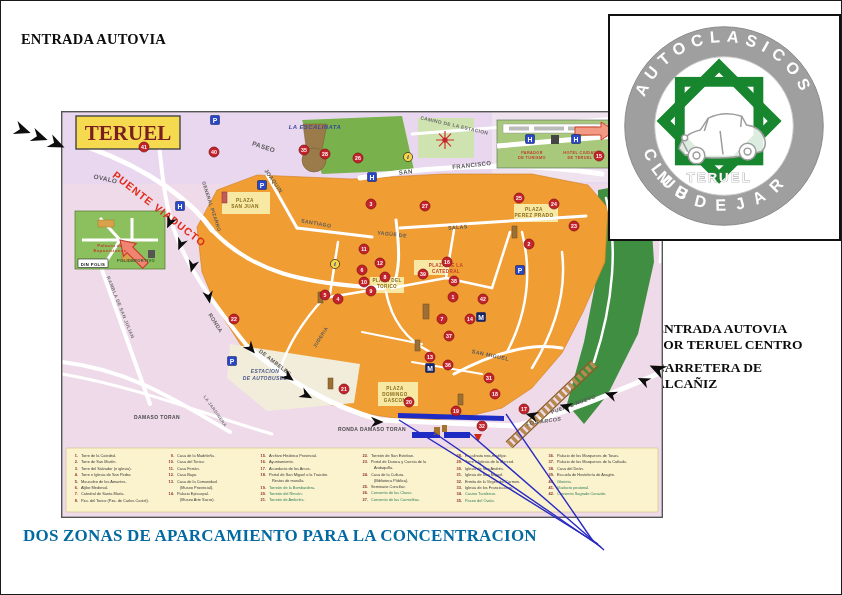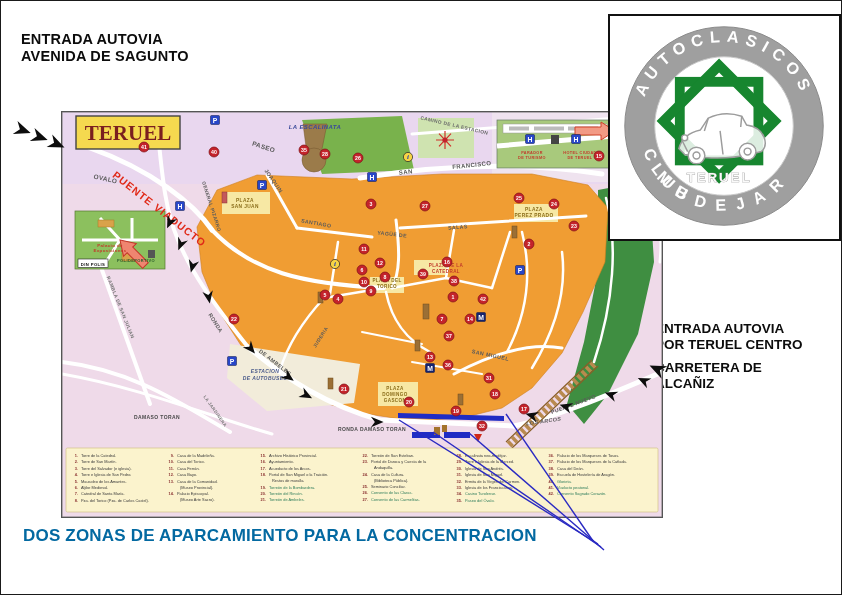--- a/index.html
+++ b/index.html
@@ -1,38 +1,37 @@
 <!DOCTYPE html>
 <html><head>
 <meta charset="utf-8">
 <style>
   html,body{margin:0;padding:0;background:#e8e8e8;}
   .page{position:relative;width:842px;height:595px;background:#fff;border:1px solid #1a1a1a;
         box-sizing:border-box;overflow:hidden;font-family:"Liberation Sans",sans-serif;}
-  .note{position:absolute;font-weight:bold;color:#0c0c0c;}
+  .note{position:absolute;font-weight:bold;color:#0c0c0c;font-family:Liberation Serif, serif;}
   .note-tl{left:20px;top:30px;font-size:14.5px;line-height:1.16;letter-spacing:.2px;}
   .note-r1{left:654px;top:320px;font-size:13.5px;line-height:1.15;}
   .note-r2{left:654px;top:359px;font-size:13.5px;line-height:1.15;}
   .note-bottom{left:22px;top:524px;font-size:17px;line-height:1.25;color:#0369a1;letter-spacing:.2px;}
   .map-wrap{position:absolute;left:60px;top:110px;width:600px;height:405px;border:1px solid #555;
             background:#efdae9;z-index:1;}
   .map-wrap svg{display:block;width:100%;height:100%;}
   .logo-box{position:absolute;left:607px;top:13px;width:233px;height:227px;background:#fff;
             border:2px solid #111;box-sizing:border-box;z-index:5;}
   .logo-box svg{display:block;width:100%;height:100%;}
   .overlay{position:absolute;left:0;top:0;width:842px;height:595px;z-index:8;pointer-events:none;}
 </style>
 </head>
 <body>
 
 <div class="page">
 
   <div class="note note-tl">
     <div>ENTRADA  AUTOVIA</div>
-    <div>AVENIDA DE SAGUNTO</div>
   </div>
 
   <div class="map-wrap">
     <svg id="map-svg" viewBox="0 0 600 405">
 
       <rect x="0" y="0" width="600" height="405" fill="#efdae9"></rect>
       <rect x="0" y="0" width="600" height="72" fill="#e9d7ef"></rect>
       <rect x="430" y="0" width="170" height="70" fill="#efe3ef"></rect>
       <path d="M240,8 L340,4 L352,58 L260,62 Z" fill="#79b24c"></path>
       <rect x="356" y="6" width="56" height="40" fill="#cfe3b0"></rect>

